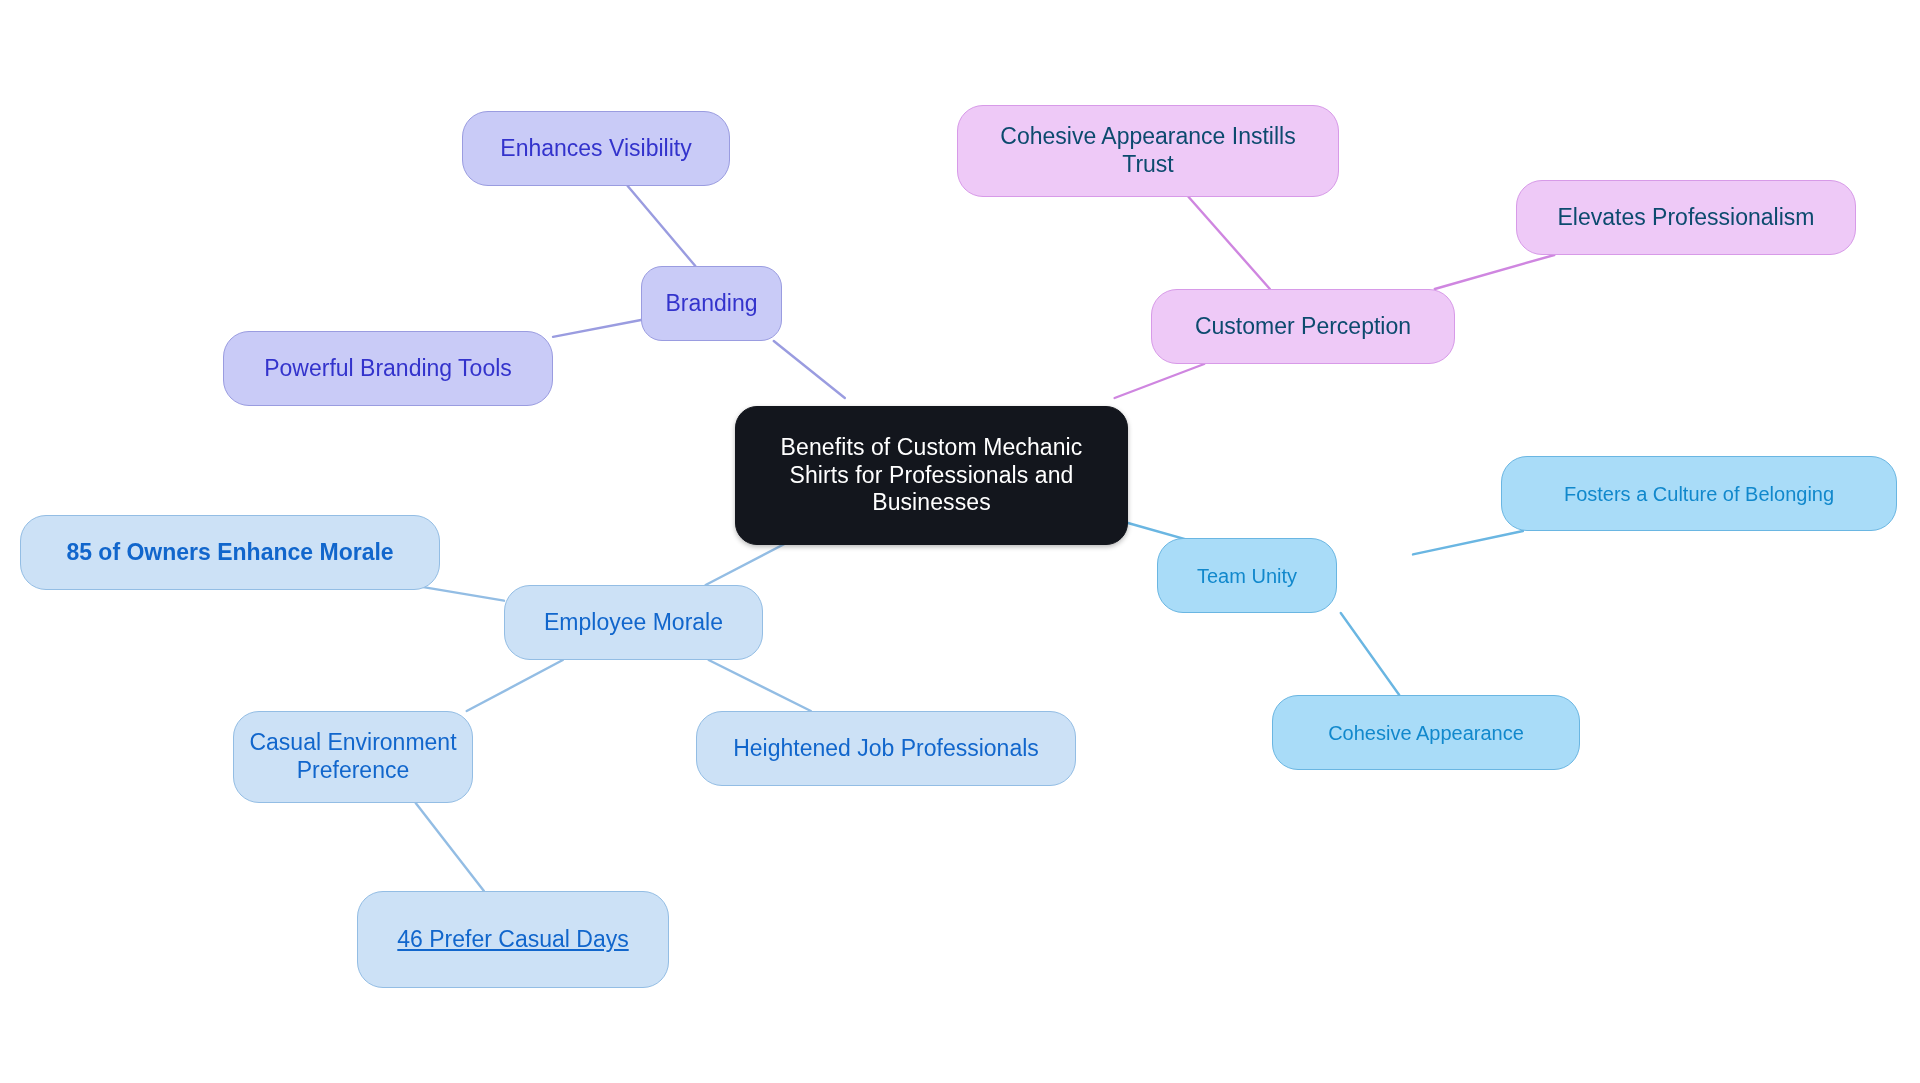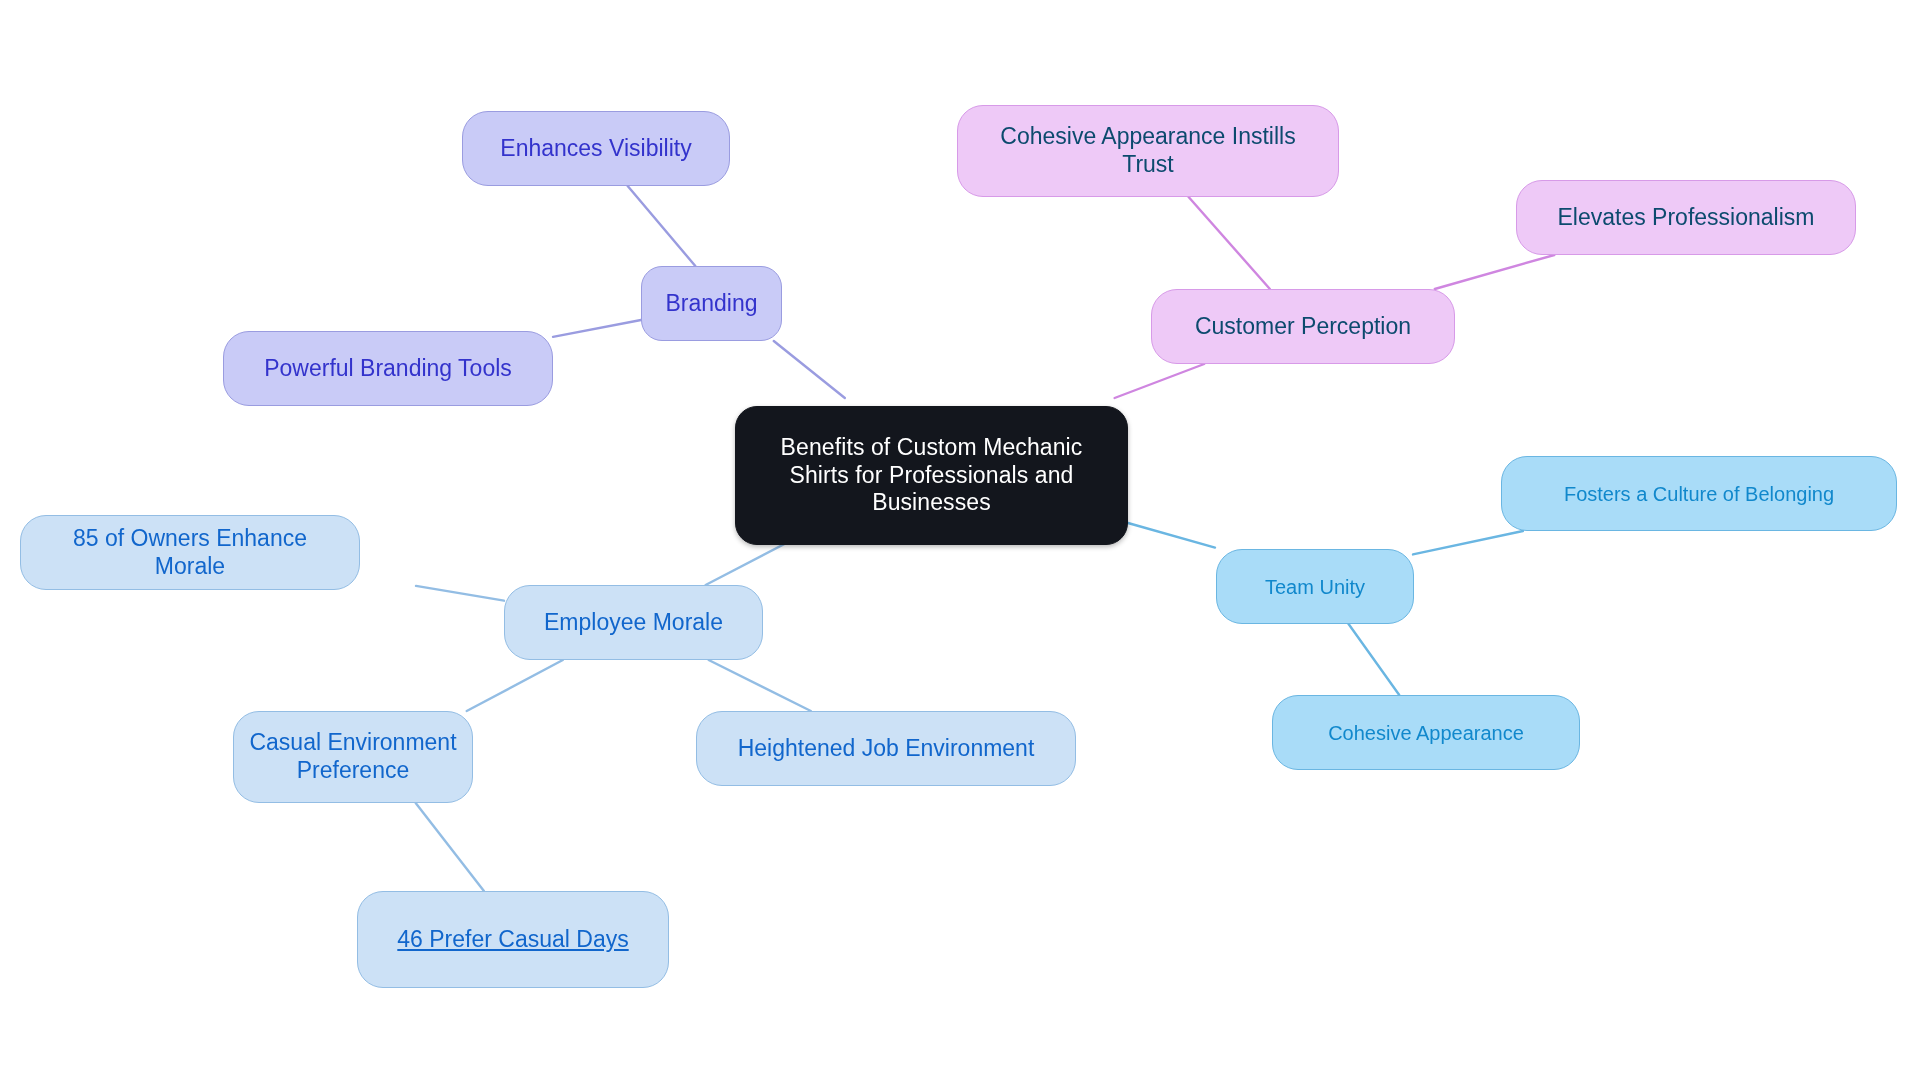--- a/index.html
+++ b/index.html
@@ -94,22 +94,22 @@
       <line x1="483.9183673469388" y1="891" x2="415.6734693877551" y2="803" stroke="#93bde4" stroke-width="2.4" stroke-linecap="round"></line>
     </svg>
   <div id="nodes">
       <div class="node node-root" style="left: 735px; top: 398px; width: 393px; height: 139px; margin-top: 8px;"><span>Benefits of Custom Mechanic Shirts for Professionals and Businesses</span></div>
       <div class="node node-branding" style="left: 641px; top: 266px; width: 141px; height: 75px; border-radius: 21px;"><span>Branding</span></div>
       <div class="node node-branding" style="left: 462px; top: 111px; width: 268px; height: 75px;"><span>Enhances Visibility</span></div>
       <div class="node node-branding" style="left: 223px; top: 331px; width: 330px; height: 75px;"><span>Powerful Branding Tools</span></div>
       <div class="node node-perception" style="left: 1151px; top: 289px; width: 304px; height: 75px;"><span>Customer Perception</span></div>
       <div class="node node-perception" style="left: 957px; top: 105px; width: 382px; height: 92px;"><span>Cohesive Appearance Instills Trust</span></div>
       <div class="node node-perception" style="left: 1516px; top: 180px; width: 340px; height: 75px;"><span>Elevates Professionalism</span></div>
-      <div class="node node-unity" style="left: 1216px; top: 538px; width: 198px; height: 75px; margin-top: 11px;"><span>Team Unity</span></div>
+      <div class="node node-unity" style="left: 1157px; top: 538px; width: 180px; height: 75px;"><span>Team Unity</span></div>
       <div class="node node-unity" style="left: 1501px; top: 456px; width: 396px; height: 75px;"><span>Fosters a Culture of Belonging</span></div>
       <div class="node node-unity" style="left: 1272px; top: 695px; width: 308px; height: 75px;"><span>Cohesive Appearance</span></div>
       <div class="node node-morale" style="left: 504px; top: 585px; width: 259px; height: 75px;"><span>Employee Morale</span></div>
-      <div class="node node-morale" style="left: 20px; top: 515px; width: 340px; height: 75px;"><span>85 of Owners Enhance Morale</span></div>
-      <div class="node node-morale" style="left: 696px; top: 711px; width: 380px; height: 75px;"><span>Heightened Job Environment</span></div>
+      <div class="node node-morale" style="left: 20px; top: 515px; width: 420px; height: 75px; font-weight: bold;"><span>85 of Owners Enhance Morale</span></div>
+      <div class="node node-morale" style="left: 696px; top: 711px; width: 380px; height: 75px;"><span>Heightened Job Professionals</span></div>
       <div class="node node-morale" style="left: 233px; top: 711px; width: 240px; height: 92px;"><span>Casual Environment Preference</span></div>
       <div class="node node-morale" style="left: 357px; top: 891px; width: 312px; height: 97px; text-decoration: underline;"><span>46 Prefer Casual Days</span></div>
     </div>
 </div>
 
 </body></html>

